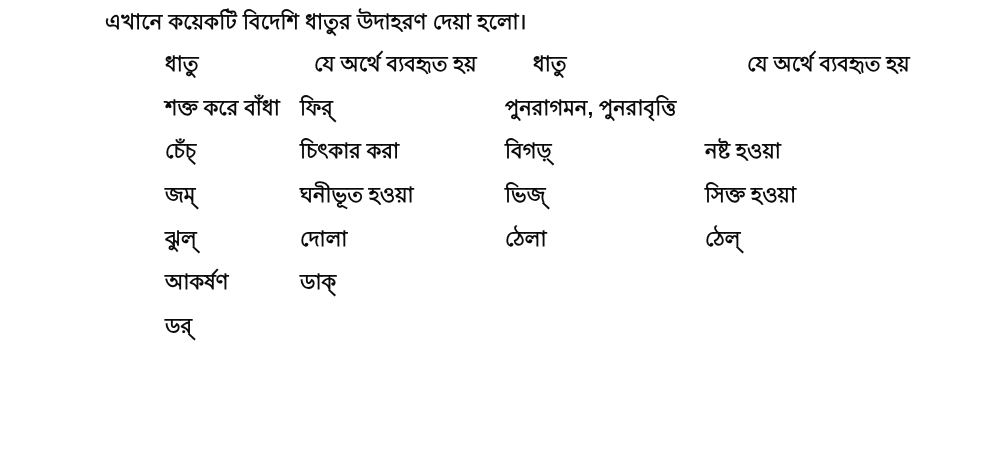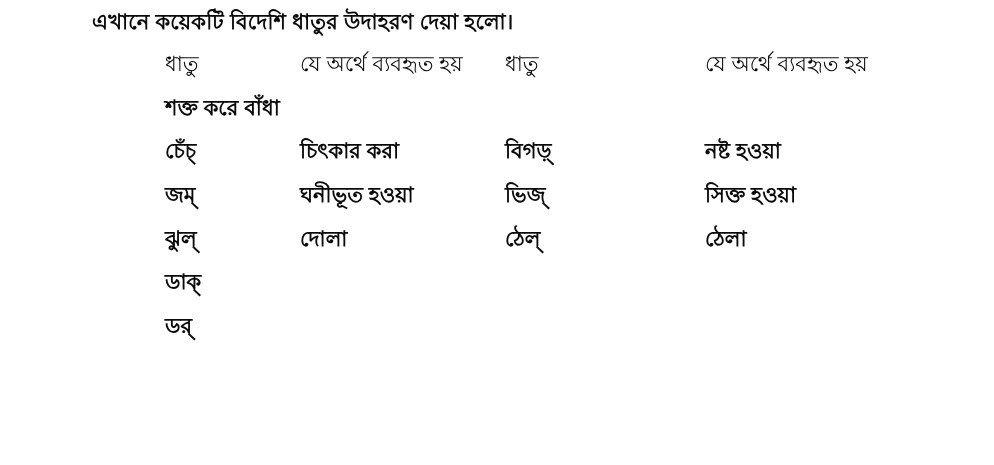--- a/index.html
+++ b/index.html
@@ -11,21 +11,21 @@
   .page {
     position: relative;
     width: 994px;
     height: 465px;
     background: #ffffff;
     color: #0a0a0a;
     overflow: hidden;
   }
   .intro {
     position: absolute;
-    left: 92px;
+    left: 105px;
     top: 6px;
     margin: 0;
     font-size: 21px;
     font-weight: 600;
     letter-spacing: 0.2px;
     white-space: nowrap;
   }
   .dhatu-table {
     position: absolute;
     left: 165px;
@@ -35,21 +35,22 @@
   .trow {
     display: grid;
     grid-template-columns: 135px 205px 200px 1fr;
     align-items: center;
     height: 43.6px;
     font-size: 21px;
     font-weight: 600;
     white-space: nowrap;
   }
   .trow.header {
-    font-weight: 400;
+    font-weight: 700;
+    gap: 14px;
   }
   .cell {
     display: block;
   }
 </style>
 </head>
 <body>
 
 <div class="page">
 
@@ -59,45 +60,48 @@
 
     <div class="trow header">
       <span class="cell">ধাতু</span>
       <span class="cell">যে অর্থে ব্যবহৃত হয়</span>
       <span class="cell">ধাতু</span>
       <span class="cell">যে অর্থে ব্যবহৃত হয়</span>
     </div>
 
     <div class="trow">
       <span class="cell">শক্ত করে বাঁধা</span>
+      <span class="cell">ফির্</span>
+      <span class="cell">পুনরাগমন, পুনরাবৃত্তি</span>
     </div>
 
 
     <div class="trow">
       <span class="cell">চেঁচ্</span>
       <span class="cell">চিৎকার করা</span>
       <span class="cell">বিগড়্</span>
       <span class="cell">নষ্ট হওয়া</span>
     </div>
 
     <div class="trow">
       <span class="cell">জম্</span>
       <span class="cell">ঘনীভূত হওয়া</span>
       <span class="cell">ভিজ্</span>
       <span class="cell">সিক্ত হওয়া</span>
     </div>
 
     <div class="trow">
       <span class="cell">ঝুল্</span>
       <span class="cell">দোলা</span>
+      <span class="cell">ঠেলা</span>
       <span class="cell">ঠেল্</span>
-      <span class="cell">ঠেলা</span>
     </div>
 
     <div class="trow">
+      <span class="cell">আকর্ষণ</span>
       <span class="cell">ডাক্</span>
     </div>
 
 
     <div class="trow">
       <span class="cell">ডর্</span>
       <span class="cell"></span>
       <span class="cell"></span>
     </div>
 

